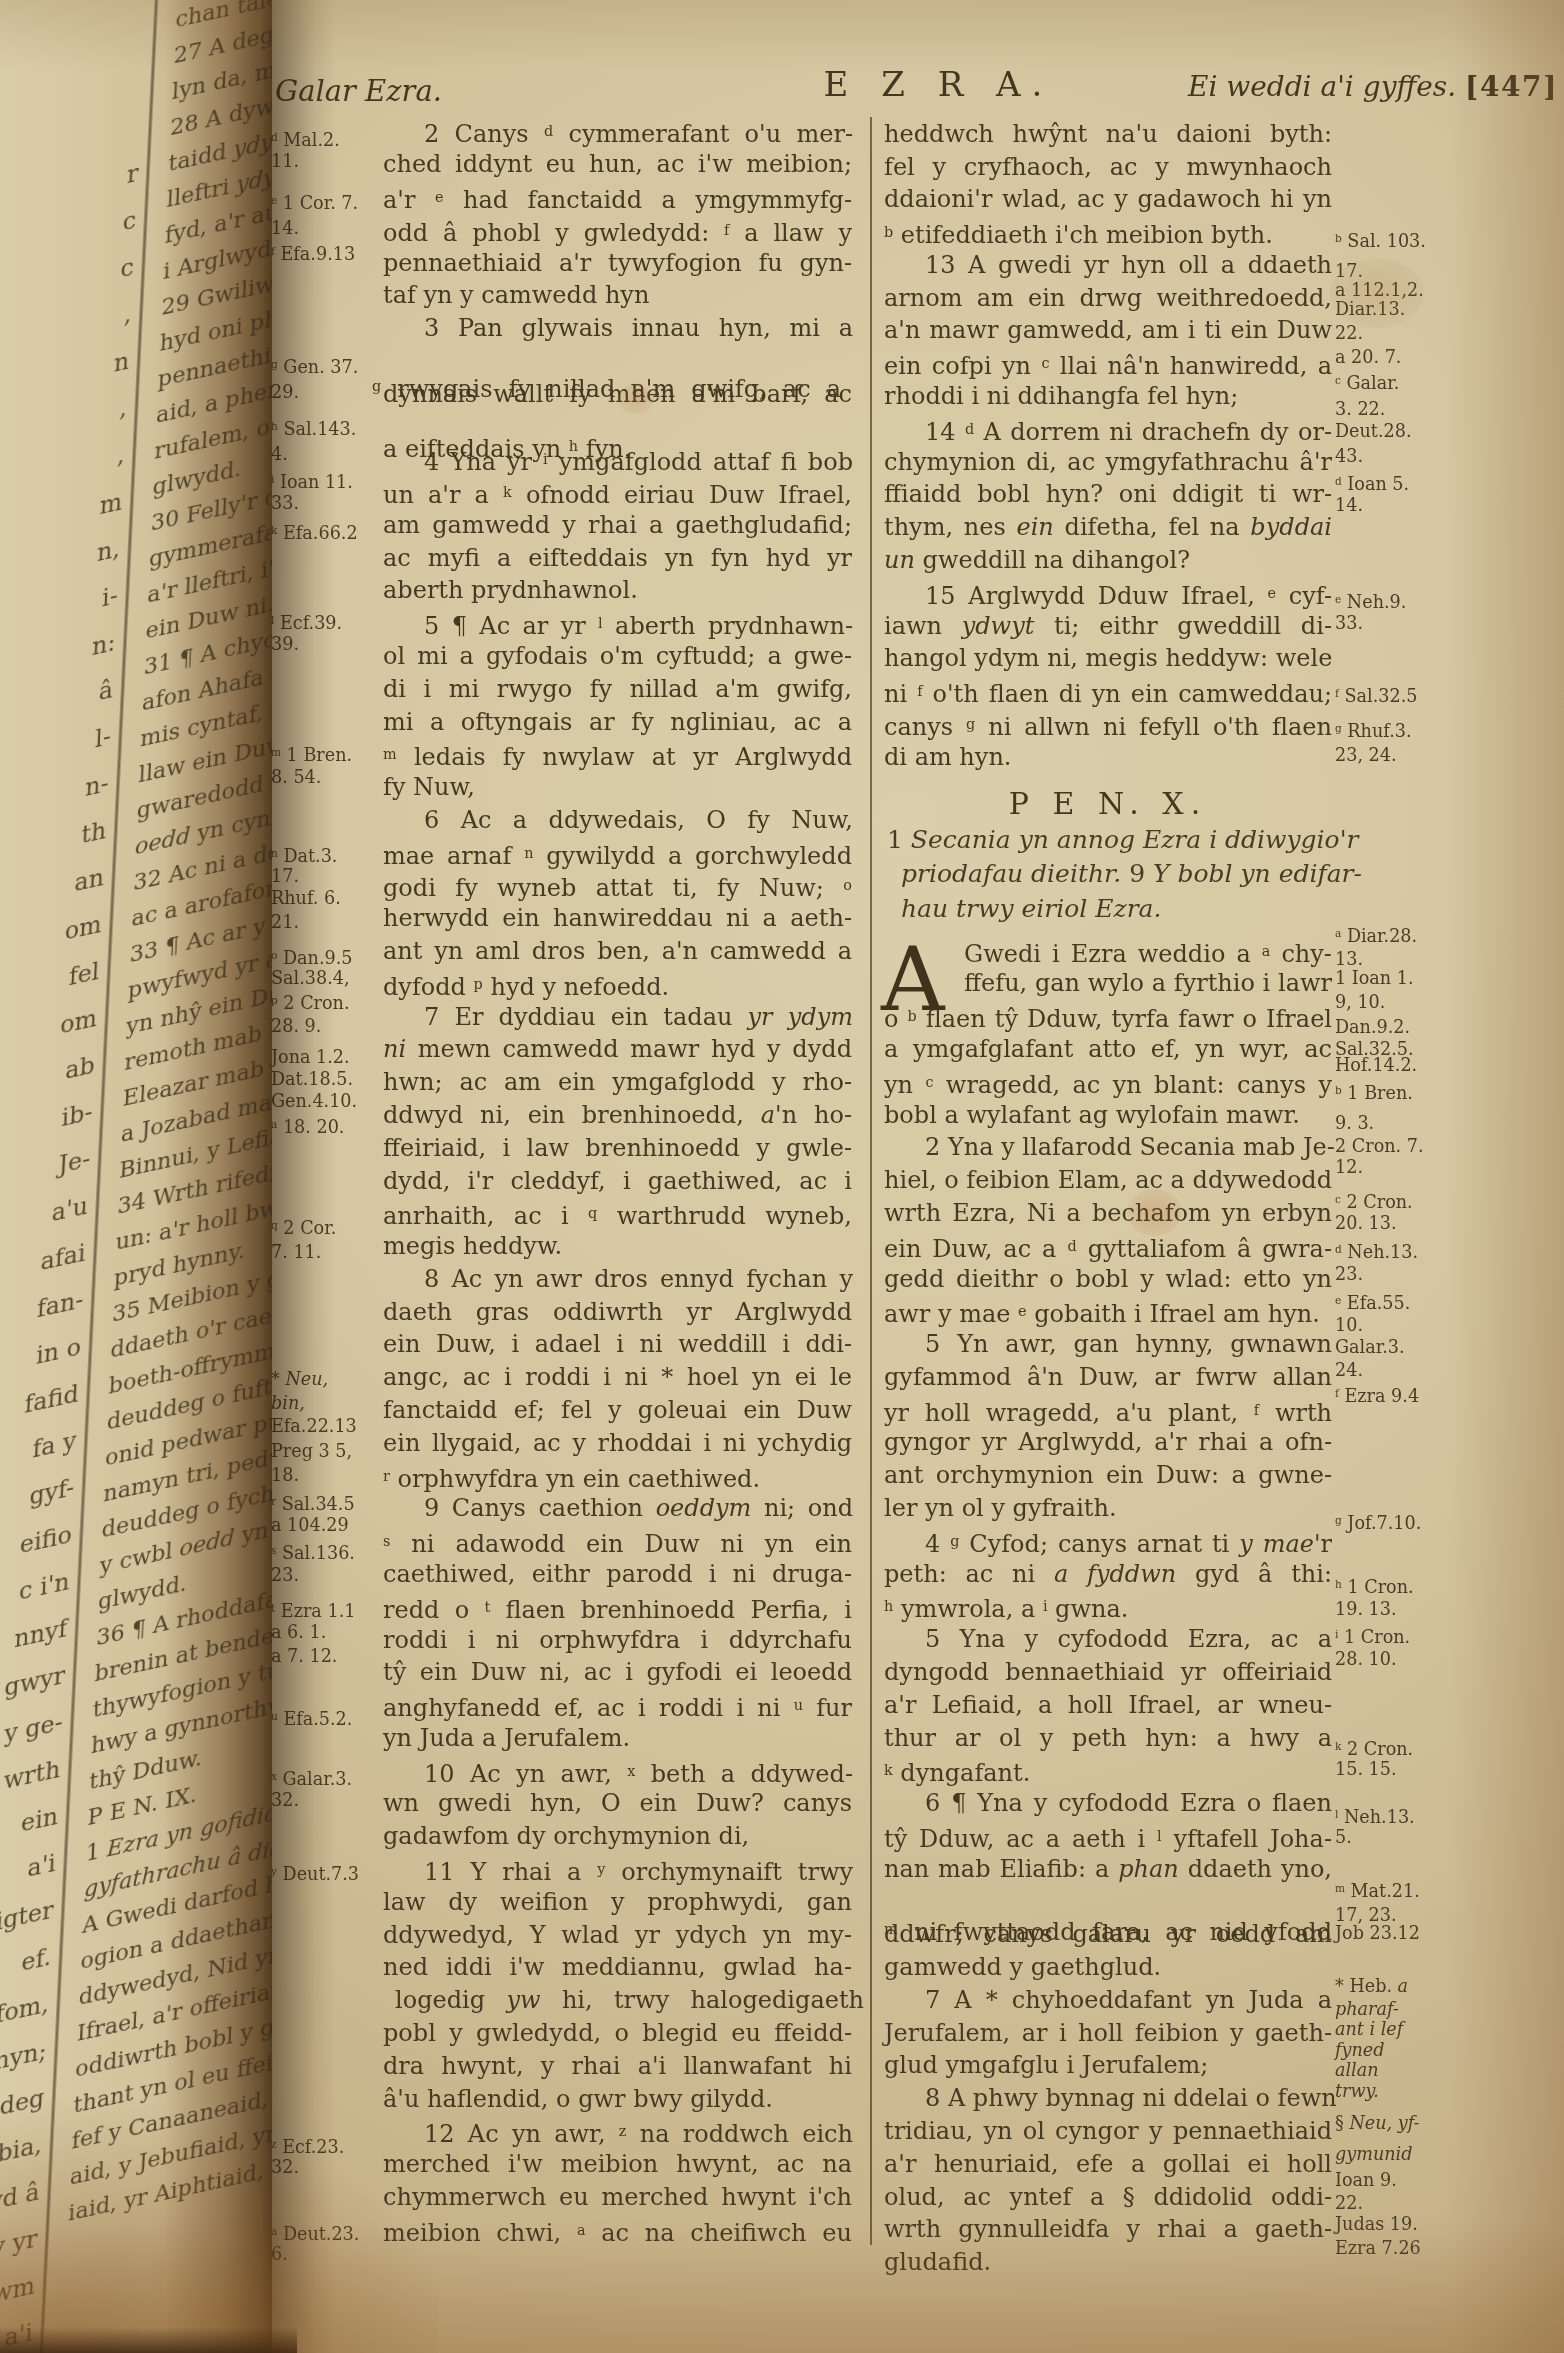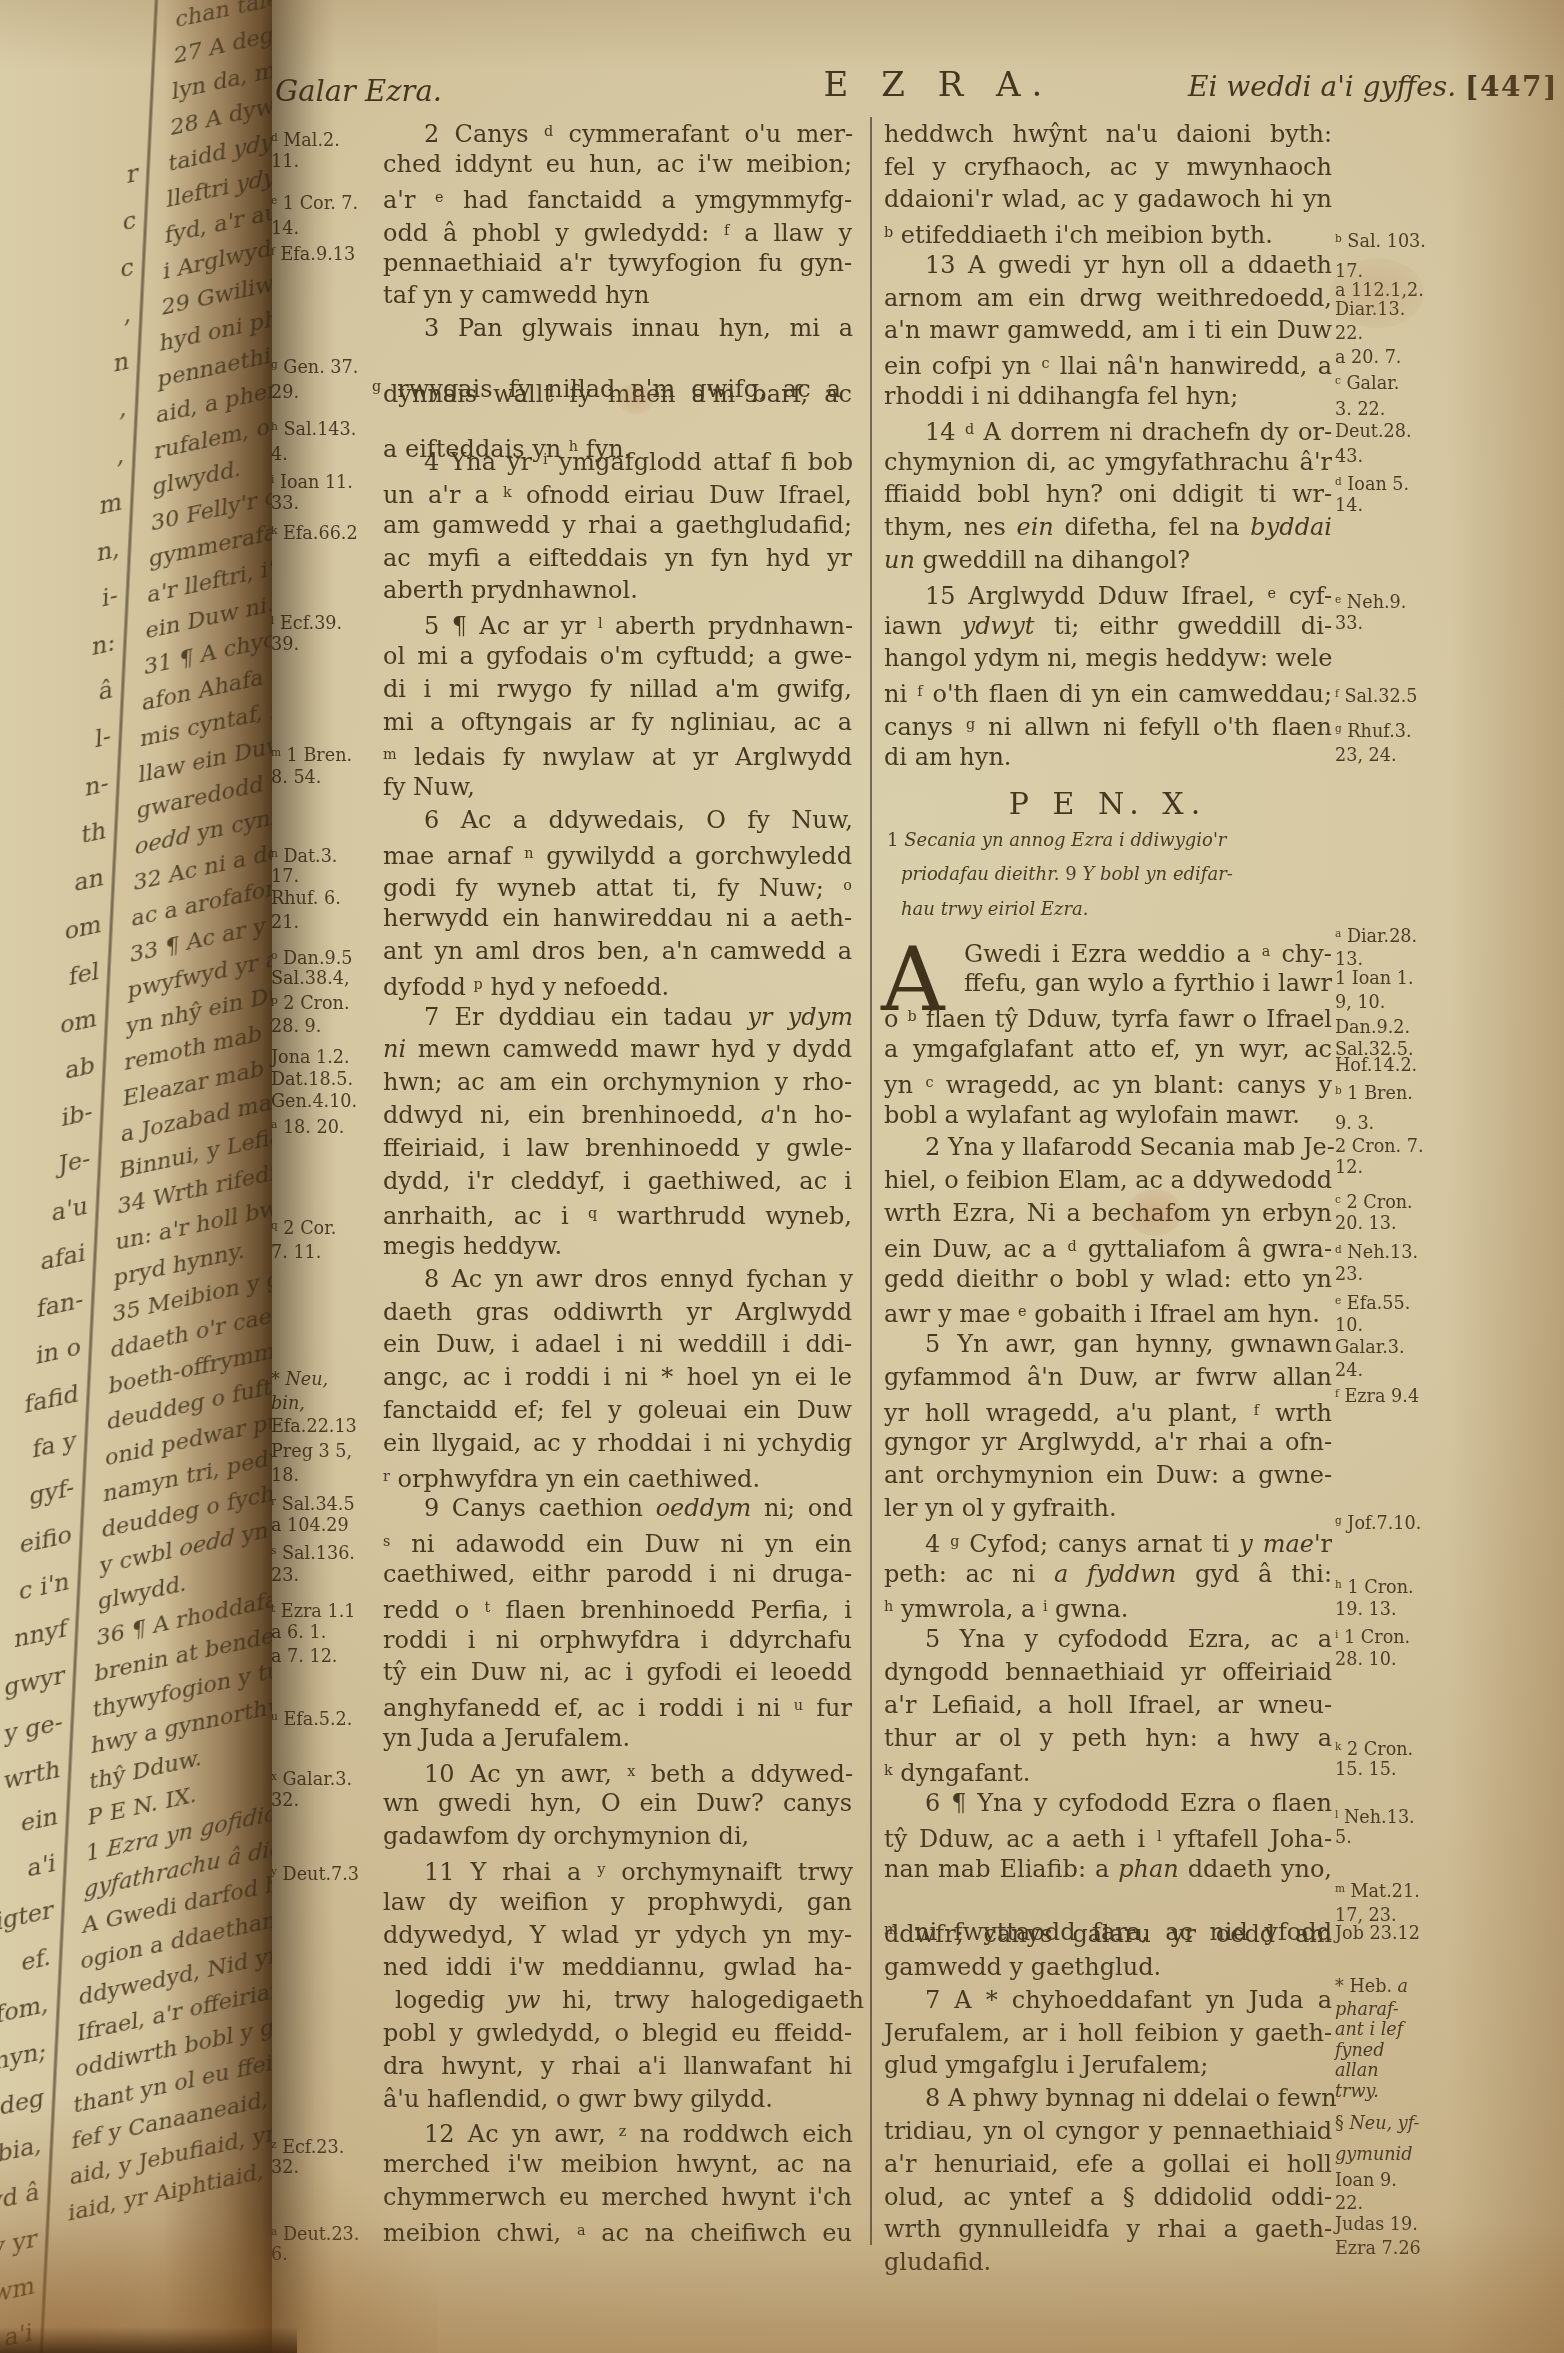--- a/index.html
+++ b/index.html
@@ -32,21 +32,21 @@
   .hdr-right{position:absolute;left:1017px;top:70px;width:541px;text-align:right;white-space:nowrap;font-size:28px;}
   .hdr-right .it{font-style:italic;}
   .hdr-right .pg{font-style:normal;font-weight:bold;letter-spacing:1.6px;}
   
   .colrule{position:absolute;left:870px;top:117px;width:2.3px;height:2128px;background:rgba(66,52,30,.66);}
   .tl{position:absolute;font-size:24px;line-height:29px;white-space:nowrap;text-align:justify;text-align-last:justify;color:#4639233;}
   .tl{color:#463922;}
   .tl.ns{text-align-last:left;}
   sup{font-size:.6em;vertical-align:.45em;}
   .pen{position:absolute;font-size:30px;letter-spacing:7px;text-align:center;white-space:nowrap;}
-  .sum{position:absolute;font-size:18px;line-height:31px;white-space:nowrap;color:#493c25;}
+  .sum{position:absolute;font-size:25px;line-height:31px;white-space:nowrap;color:#493c25;}
   .drop{position:absolute;font-size:88px;line-height:78px;color:#40331c;}
   .note{position:absolute;font-size:17.6px;line-height:20.3px;white-space:nowrap;color:#4a3c26;}
 </style>
 </head>
 <body>
 
 <div class="page">
 
   <div class="facing">
     <div class="facing-rot">
@@ -201,21 +201,21 @@
       <div class="tl" style="left: 383px; width: 469px; top: 740px;"><sup>m</sup> ledais fy nwylaw at yr Arglwydd</div>
       <div class="tl ns" style="left: 383px; width: 469px; top: 773px;">fy Nuw,</div>
       <div class="tl" style="left: 424px; width: 429px; top: 806px;">6 Ac a ddywedais, O fy Nuw,</div>
       <div class="tl" style="left: 383px; width: 469px; top: 839px;">mae arnaf <sup>n</sup> gywilydd a gorchwyledd</div>
       <div class="tl" style="left: 383px; width: 469px; top: 871px;">godi fy wyneb attat ti, fy Nuw; <sup>o</sup></div>
       <div class="tl" style="left: 383px; width: 469px; top: 904px;">herwydd ein hanwireddau ni a aeth-</div>
       <div class="tl" style="left: 383px; width: 469px; top: 937px;">ant yn aml dros ben, a'n camwedd a</div>
       <div class="tl ns" style="left: 383px; width: 469px; top: 970px;">dyfodd <sup>p</sup> hyd y nefoedd.</div>
       <div class="tl" style="left: 424px; width: 429px; top: 1003px;">7 Er dyddiau ein tadau <i>yr ydym</i></div>
       <div class="tl" style="left: 383px; width: 469px; top: 1035px;"><i>ni</i> mewn camwedd mawr hyd y dydd</div>
-      <div class="tl" style="left: 383px; width: 469px; top: 1068px;">hwn; ac am ein orchymynion y rho-</div>
+      <div class="tl" style="left: 383px; width: 469px; top: 1068px;">hwn; ac am ein ymgafglodd y rho-</div>
       <div class="tl" style="left: 383px; width: 469px; top: 1101px;">ddwyd ni, ein brenhinoedd, <i>a</i>'n ho-</div>
       <div class="tl" style="left: 383px; width: 469px; top: 1134px;">ffeiriaid, i law brenhinoedd y gwle-</div>
       <div class="tl" style="left: 383px; width: 469px; top: 1167px;">dydd, i'r cleddyf, i gaethiwed, ac i</div>
       <div class="tl" style="left: 383px; width: 469px; top: 1199px;">anrhaith, ac i <sup>q</sup> warthrudd wyneb,</div>
       <div class="tl ns" style="left: 383px; width: 469px; top: 1232px;">megis heddyw.</div>
       <div class="tl" style="left: 424px; width: 429px; top: 1265px;">8 Ac yn awr dros ennyd fychan y</div>
       <div class="tl" style="left: 383px; width: 469px; top: 1298px;">daeth gras oddiwrth yr Arglwydd</div>
       <div class="tl" style="left: 383px; width: 469px; top: 1330px;">ein Duw, i adael i ni weddill i ddi-</div>
       <div class="tl" style="left: 383px; width: 469px; top: 1363px;">angc, ac i roddi i ni * hoel yn ei le</div>
       <div class="tl" style="left: 383px; width: 469px; top: 1396px;">fanctaidd ef; fel y goleuai ein Duw</div>

